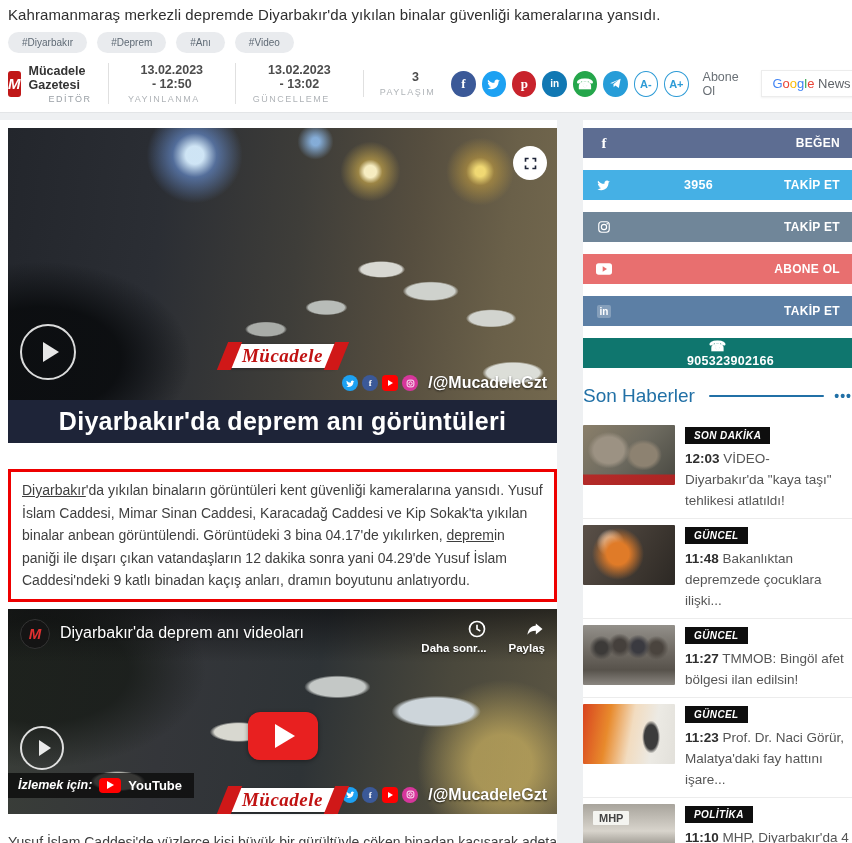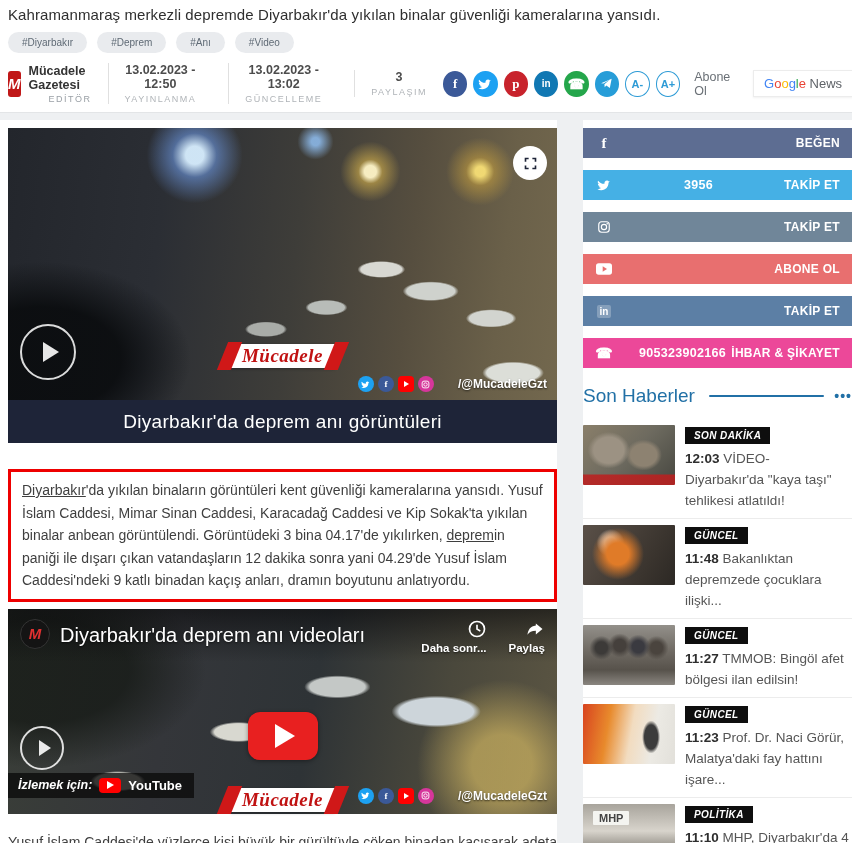--- a/index.html
+++ b/index.html
@@ -13,21 +13,21 @@
   .tag { background:#e9ebee; color:#5f6a75; font-size:10px; padding:5px 14px;
     border-radius:14px; cursor:pointer; }
   .meta-row { display:flex; align-items:center; margin-top:10px; padding-bottom:8px; }
   .pub-logo { width:26px; height:26px; background:#c01818; border-radius:3px;
     color:#fff; font-weight:bold; font-style:italic; font-size:15px;
     display:flex; align-items:center; justify-content:center; }
   .pub-info { margin-left:8px; }
   .pub-name { font-size:12.5px; font-weight:bold; color:#333; }
   .pub-role { font-size:9px; color:#9aa0a6; letter-spacing:1.5px; margin-top:2px;margin-left:20px; }
   .meta-block { text-align:center; padding:0 16px; border-left:1px solid #e0e0e0; margin-left:16px; }
-  .meta-val { font-size:12.5px; color:#4c4c4c; font-weight:bold; }
+  .meta-val { font-size:12.5px; color:#4c4c4c; font-weight:bold;margin-left:16px; }
   .meta-lbl { font-size:9px; color:#b0b4b8; letter-spacing:1.5px; margin-top:3px; }
   .header-right { margin-left:auto; display:flex; align-items:center; gap:6px; }
   .soc-circle { width:26px; height:26px; border-radius:50%; display:flex; align-items:center;
     justify-content:center; color:#fff; font-size:13px; font-weight:bold; cursor:pointer; }
   .soc-fb { background:#3b5998; font-family:"Liberation Serif",serif; }
   .soc-tw { background:#1da1f2; }
   .soc-pin { background:#c8232c; font-family:"Liberation Serif",serif; }
   .soc-li { background:#1178b3; font-size:10px; }
   .soc-wa { background:#25a64b; font-size:14px; }
   .soc-tg { background:#279dd8; }
@@ -71,31 +71,31 @@
   .play-outline { position:absolute; left:12px; bottom:20px; width:56px; height:56px;
     border:2px solid rgba(255,255,255,.85); border-radius:50%; display:flex;
     align-items:center; justify-content:center; cursor:pointer; }
   .play-outline .tri { width:0; height:0; border-left:16px solid rgba(255,255,255,.9);
     border-top:10px solid transparent; border-bottom:10px solid transparent; margin-left:5px; }
   .vid-social { position:absolute; right:10px; bottom:8px; display:flex; align-items:center; gap:4px; }
   .mini { width:16px; height:16px; border-radius:50%; display:flex; align-items:center;
     justify-content:center; color:#fff; font-size:9px; font-weight:bold; }
   .mini-tw{background:#1da1f2}.mini-fb{background:#3b5998;font-family:"Liberation Serif",serif}
   .mini-yt{background:#f00;border-radius:4px}.mini-ig{background:#d6369b}
-  .handle { color:#fff; font-size:12px; font-weight:bold; text-shadow:0 1px 2px rgba(0,0,0,.7); margin-left:20px; }
+  .handle { color:#fff; font-size:16px; font-weight:bold; text-shadow:0 1px 2px rgba(0,0,0,.7); margin-left:6px; }
   .brand-banner { position:absolute; left:50%; transform:translateX(-50%); bottom:32px; z-index:5;
     background:#fff; padding:1px 12px; display:flex; align-items:center; box-shadow:0 1px 3px rgba(0,0,0,.3); }
   .brand-banner::before, .brand-banner::after { content:""; position:absolute; top:-2px; bottom:-2px;
     width:14px; background:#d01818; transform:skewX(-22deg); }
   .brand-banner::before { left:-8px; } .brand-banner::after { right:-8px; }
   .brand-txt { color:#c01212; font-weight:bold; font-style:italic; font-size:19px;
     font-family:"Liberation Serif",serif; letter-spacing:.5px; }
   .hero-titlebar { height:43px; background:#1e2438; display:flex; align-items:center;
     justify-content:center; position:relative; }
-  .hero-title { color:#fff; font-weight:normal; font-size:19px; letter-spacing:.3px; }
+  .hero-title { color:#fff; font-weight:bold; font-size:25px; letter-spacing:.3px; }
 
   
   .red-box { margin-top:26px; border:3px solid #ee0000; background:#fff;
     padding:7px 11px; font-size:14px; line-height:22.5px; color:#3f3f3f; }
   .red-box a, .p2 a { color:#3f3f3f; text-decoration:underline; cursor:pointer; }
   .p2 { margin-top:17px; font-size:14px; line-height:23px; color:#3f3f3f; padding-bottom:14px; }
 
   
   .embed { position:relative; margin-top:7px; height:205px; }
   .scene2 { position:absolute; inset:0;
@@ -105,21 +105,21 @@
       radial-gradient(ellipse 46px 16px at 60% 38%, #c4c8c6 0 60%, transparent 72%),
       radial-gradient(ellipse 40px 14px at 42% 60%, #d8d8d0 0 60%, transparent 72%),
       radial-gradient(ellipse 38px 14px at 20% 84%, #cfcfc6 0 60%, transparent 72%),
       radial-gradient(circle at 90% 76%, rgba(255,220,110,.5) 0 30px, transparent 85px),
       radial-gradient(ellipse 220px 130px at 6% 30%, rgba(18,22,18,.7) 0 40%, transparent 75%),
       linear-gradient(100deg, #3a3e38 0%, #34363a 30%, #2e3336 55%, #4a483c 78%, #5c5643 100%); }
   .yt-top { position:absolute; top:10px; left:12px; right:12px; display:flex; align-items:flex-start; }
   .yt-avatar { width:30px; height:30px; border-radius:50%; background:#141414; color:#e03030;
     font-weight:bold; font-style:italic; font-size:15px; display:flex; align-items:center;
     justify-content:center; border:1px solid #333; cursor:pointer; }
-  .yt-title { color:#fff; font-size:20px; margin:5px 0 0 10px; text-shadow:0 1px 2px rgba(0,0,0,.6); cursor:pointer; }
+  .yt-title { color:#fff; font-size:16px; margin:5px 0 0 10px; text-shadow:0 1px 2px rgba(0,0,0,.6); cursor:pointer; }
   .yt-actions { margin-left:auto; display:flex; gap:22px; }
   .yt-act { display:flex; flex-direction:column; align-items:flex-end; gap:3px; color:#fff;
     font-size:11.5px; font-weight:bold; text-shadow:0 1px 2px rgba(0,0,0,.6); cursor:pointer; }
   .yt-play { position:absolute; left:50%; top:62%; transform:translate(-50%,-50%);
     width:70px; height:48px; background:#e82020; border-radius:12px; display:flex;
     align-items:center; justify-content:center; cursor:pointer; box-shadow:0 1px 4px rgba(0,0,0,.4); }
   .yt-play .tri { width:0; height:0; border-left:20px solid #fff;
     border-top:12px solid transparent; border-bottom:12px solid transparent; margin-left:4px; }
   .embed .play-outline { width:44px; height:44px; bottom:44px; }
   .embed .play-outline .tri { border-left-width:12px; border-top-width:8px; border-bottom-width:8px; }
@@ -372,21 +372,21 @@
           </svg>
       </span>
       <span class="f-count"></span>
       <span class="f-label">ABONE OL</span>
     </div>
     <div class="follow-btn" style="background: rgb(92, 127, 165);">
       <span class="fi icn-in"></span>
       <span class="f-count"></span>
       <span class="f-label">TAKİP ET</span>
     </div>
-    <div class="follow-btn" style="background: #ec4899;">
+    <div class="follow-btn" style="background: #0f766e; flex-direction: column;">
       <span class="fi icn-ph"></span>
       <span class="f-count">905323902166</span>
       <span class="f-label">İHBAR &amp; ŞİKAYET</span>
     </div>
 
     <div class="sh-head">
       <span class="sh-title">Son Haberler</span>
       <span class="sh-line"></span>
       <span class="sh-more">•••</span>
     </div>

